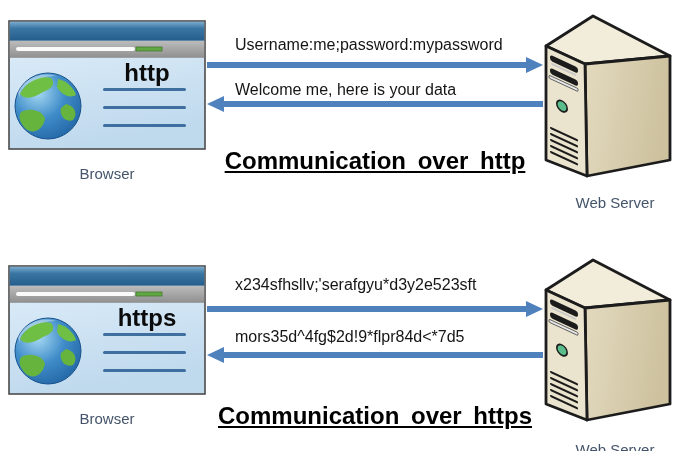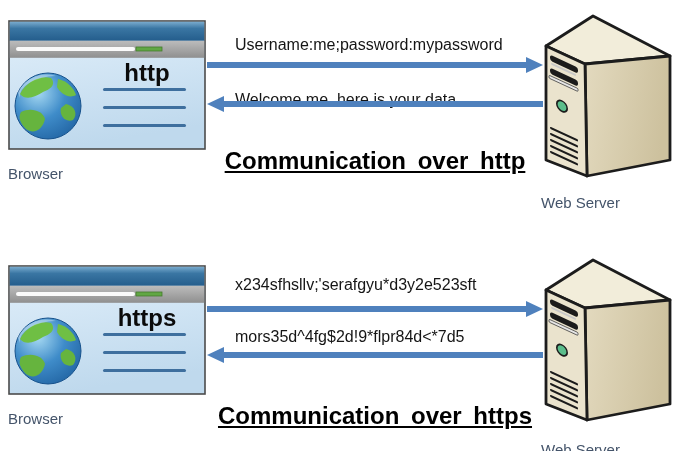--- a/index.html
+++ b/index.html
@@ -14,29 +14,29 @@
   
   .browser{position:absolute;left:8px;top:20px;width:198px;height:114px;}
   .browser svg{display:block;width:198px;height:130px;}
 
   
   .server{position:absolute;left:540px;top:14px;width:136px;height:172px;}
   #sec-https .server{top:13px;}
   .server svg{display:block;width:136px;height:172px;}
 
   
-  .label{position:absolute;font-size:15px;color:#44546a;text-align:left;}
+  .label{position:absolute;font-size:15px;color:#44546a;text-align:center;}
   .browser-label{left:8px;top:165px;width:198px;}
   .server-label{left:541px;top:188px;width:148px;margin-top:6px;}
   #sec-https .server-label{top:190px;}
 
   
   .msg{position:absolute;left:235px;font-size:16px;color:#151515;white-space:nowrap;}
   .msg-request{top:36px;}
-  .msg-response{top:91px;}
+  .msg-response{top:81px;}
   #sec-https .msg-request{top:31px;}
   #sec-https .msg-response{top:83px;}
 
   
   .arrow{position:absolute;left:207px;width:336px;height:16px;}
   .arrow-request{top:57px;}
   .arrow-response{top:96px;}
   #sec-https .arrow-request{top:56px;}
   #sec-https .arrow-response{top:102px;}
   .arrow .bar{position:absolute;top:5px;height:6px;background:#4f81bd;}

